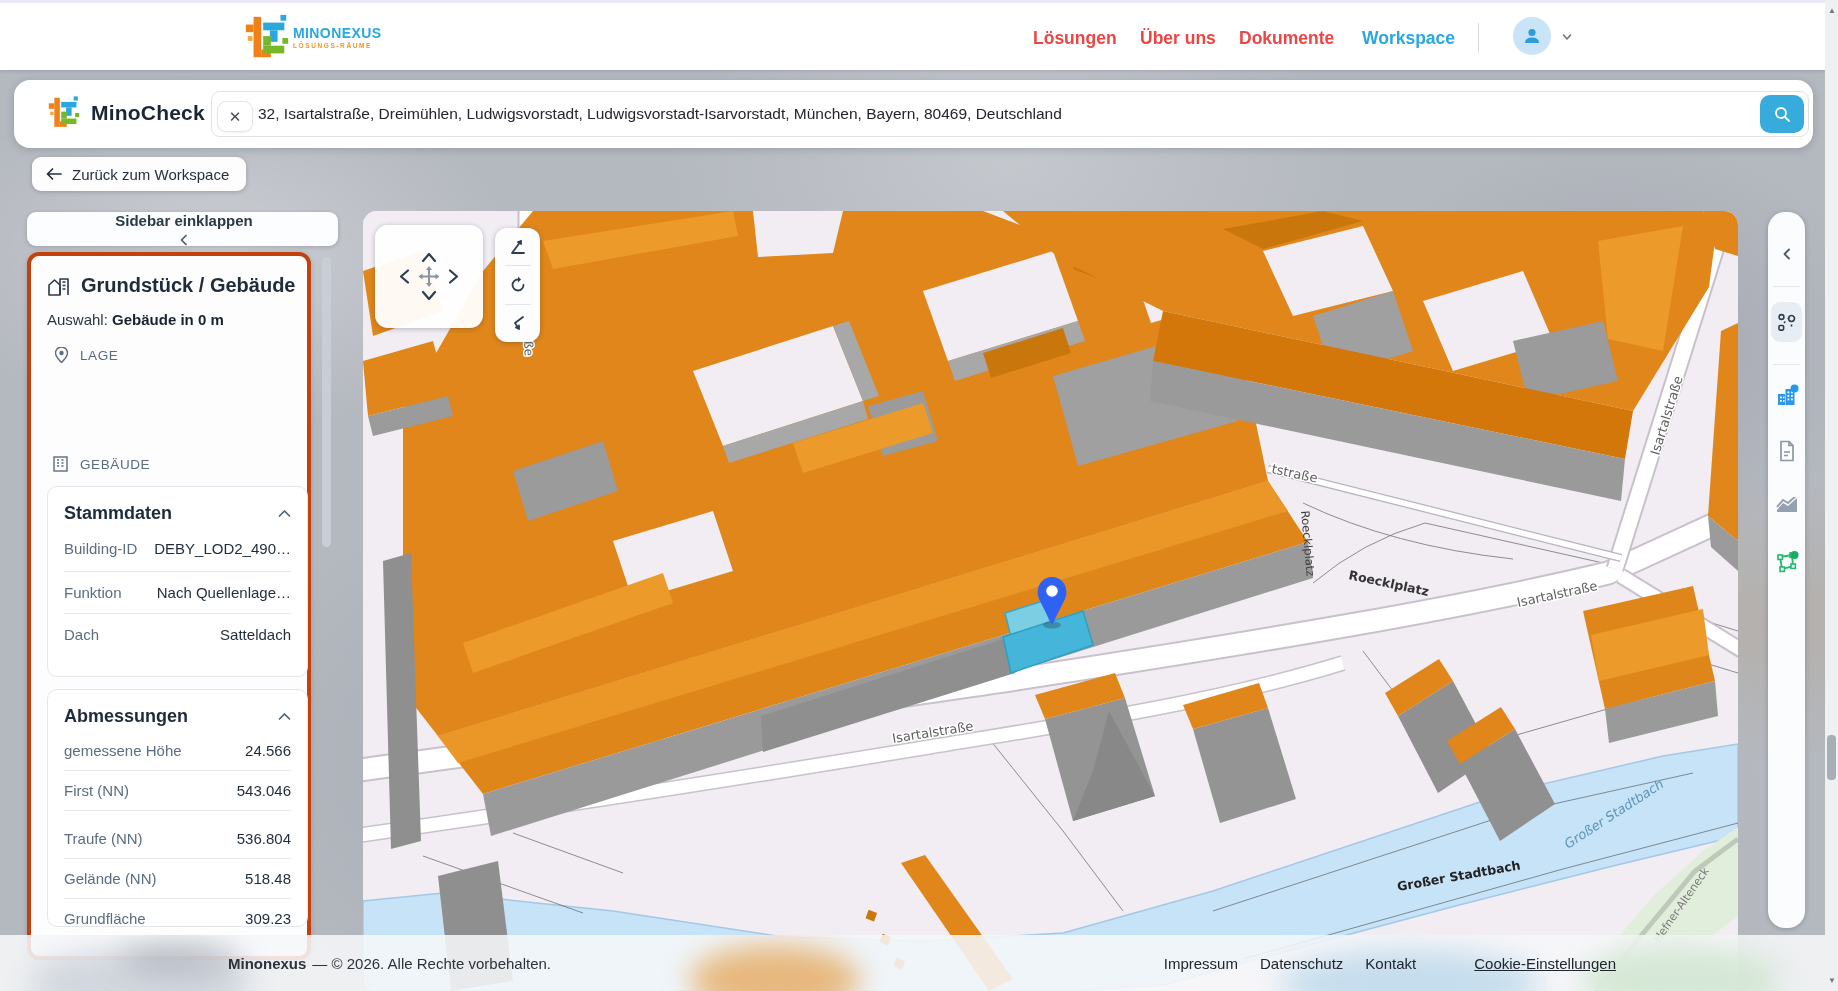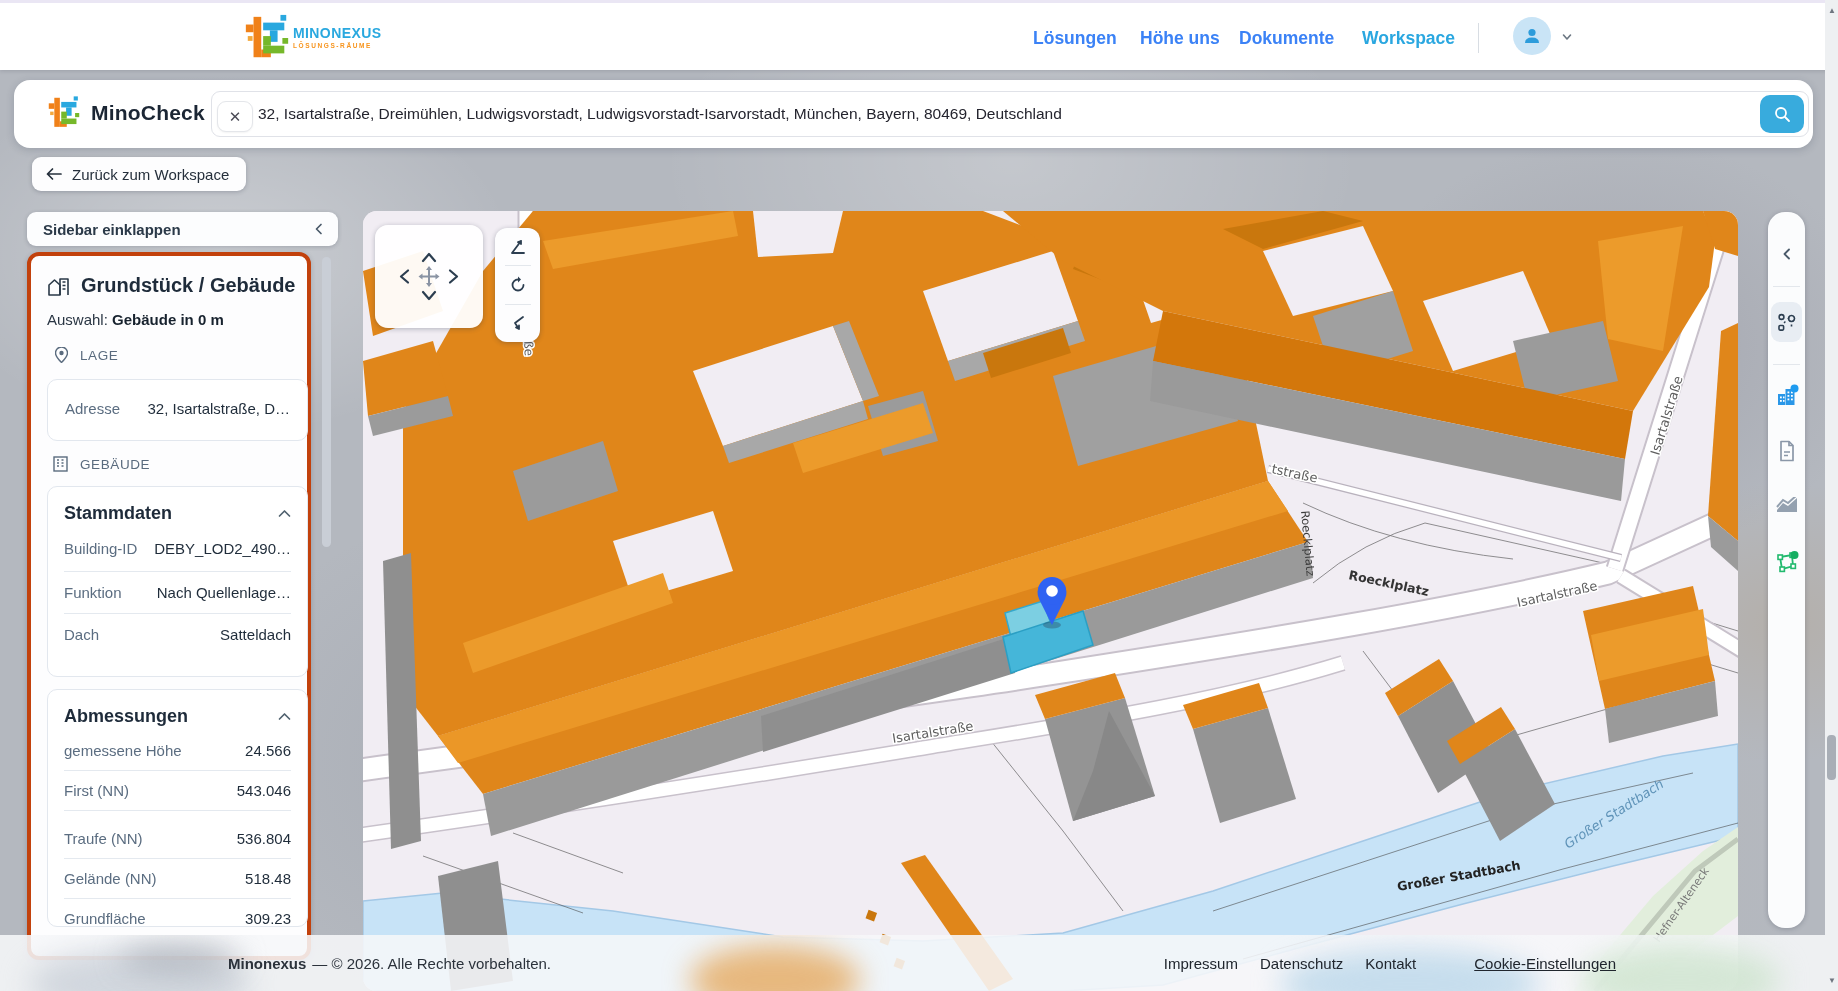--- a/index.html
+++ b/index.html
@@ -15,21 +15,21 @@
       radial-gradient(500px 300px at 55% 10%, rgba(255,255,255,.22), rgba(255,255,255,0) 70%),
       radial-gradient(380px 300px at 88% 30%, rgba(120,116,130,.25), rgba(120,116,130,0) 70%),
       radial-gradient(500px 380px at 30% 75%, rgba(125,130,142,.22), rgba(125,130,142,0) 70%),
       radial-gradient(600px 400px at 75% 85%, rgba(190,180,160,.28), rgba(190,180,160,0) 70%),
       radial-gradient(300px 220px at 45% 45%, rgba(255,255,255,.18), rgba(255,255,255,0) 70%),
       radial-gradient(260px 200px at 97% 60%, rgba(180,150,110,.25), rgba(180,150,110,0) 70%);
   }
 
   
   #header { position:absolute; left:0; top:0; width:1838px; height:70px; background:#ffffff; box-shadow:0 1px 4px rgba(20,20,40,.15); z-index:30; border-top:3px solid #eae6f4; }
-  .nav-link { position:absolute; top:0; height:70px; display:flex; align-items:center; font-size:17.5px; font-weight:700; color:#3b82f6; cursor:pointer; }
+  .nav-link { position:absolute; top:0; height:70px; display:flex; align-items:center; font-size:17.5px; font-weight:700; color:#ef4444; cursor:pointer; }
   .nav-link.active { color:#2aa7e0; }
   #nav-divider { position:absolute; left:1478px; top:20px; height:30px; width:1px; background:#d8dde3; }
   #avatar { position:absolute; left:1513px; top:14px; width:38px; height:38px; border-radius:50%; background:#c9e4f6; display:flex; align-items:center; justify-content:center; }
   #avatar-chevron { position:absolute; left:1560px; top:27px; }
 
   
   #brand { position:absolute; left:245px; top:10px; display:flex; align-items:flex-start; }
 
   
   #search-card { position:absolute; left:14px; top:80px; width:1799px; height:68px; background:#fff; border-radius:16px; box-shadow:0 2px 8px rgba(30,40,60,.18); z-index:20; }
@@ -37,21 +37,21 @@
   #minocheck-label { font-size:21px; font-weight:800; color:#1b2634; letter-spacing:.2px; }
   #search-field { position:absolute; left:197px; top:11px; width:1598px; height:46px; border:1px solid #e0e2e8; border-radius:9px; background:#fff; }
   #clear-btn { position:absolute; left:5px; top:9px; width:36px; height:31px; border:1px solid #e4e6ea; border-radius:9px; background:#fff; color:#4a4a55; font-size:15px; display:flex; align-items:center; justify-content:center; box-shadow:0 1px 2px rgba(0,0,0,.05); cursor:pointer; }
   #search-value { position:absolute; left:46px; top:0; height:44px; width:1480px; display:flex; align-items:center; font-size:15.5px; color:#24242e; white-space:nowrap; overflow:hidden; }
   #search-btn { position:absolute; right:4px; top:3px; width:44px; height:38px; background:#38abdd; border-radius:10px; display:flex; align-items:center; justify-content:center; cursor:pointer; }
 
   
   #back-btn { position:absolute; left:32px; top:157px; width:214px; height:34px; background:#fdfdfe; border-radius:9px; box-shadow:0 1px 4px rgba(30,40,60,.25); display:flex; align-items:center; gap:10px; padding-left:14px; font-size:15px; color:#26303c; z-index:10; cursor:pointer; }
 
   
-  #sidebar-bar { position:absolute; left:27px; top:212px; width:311px; height:34px; background:#fcfdfe; border-radius:9px; box-shadow:0 1px 4px rgba(30,40,60,.22); display:flex; align-items:center; justify-content:space-between; padding:0 13px 0 16px; z-index:10; }
+  #sidebar-bar { position:absolute; left:27px; top:212px; width:311px; height:34px; background:#fcfdfe; border-radius:9px; box-shadow:0 1px 4px rgba(30,40,60,.22); display:flex; align-items:center; justify-content:space-between; padding:0 13px 0 16px; z-index:10;flex-direction:column; }
   #sidebar-bar .t { font-size:15px; font-weight:700; color:#2a3948; }
   #sidebar-card { position:absolute; left:27px; top:252px; width:284px; height:708px; background:#fdfdfe; border-radius:12px; border:4px solid #c2410c; box-shadow:0 1px 5px rgba(30,40,60,.20); z-index:10; }
   #sidebar-scroll { position:absolute; left:322px; top:257px; width:9px; height:290px; background:#c9ced6; border-radius:5px; z-index:10; }
   .sb-title-row { position:absolute; left:17px; top:18px; display:flex; align-items:center; gap:11px; }
   .sb-title { font-size:20px; font-weight:800; color:#1e2b3a; }
   .sb-sel { position:absolute; left:16px; top:55px; font-size:15px; color:#2a3644; }
   .sb-sel b { color:#17222e; }
   .sb-sec { position:absolute; display:flex; align-items:center; gap:12px; color:#5a6b7e; }
   .sb-sec .sec-label { font-size:13.5px; letter-spacing:.6px; color:#5a6b7e; }
   .box { position:absolute; left:16px; width:261px; border:1px solid #e2e7ee; border-radius:10px; background:#fff; }
@@ -353,21 +353,21 @@
         <rect x="18" y="34" width="22" height="8" fill="#76b82a"></rect>
         <rect x="18" y="24" width="8" height="10" fill="#76b82a"></rect>
         <rect x="38" y="26" width="6" height="6" fill="#76b82a"></rect>
       </svg>
       <div style="margin-left:4px; margin-top:12px;">
         <div style="font-size:14px; font-weight:800; color:#29a8df; letter-spacing:.4px;">MINONEXUS</div>
         <div style="font-size:6.5px; font-weight:700; color:#f7941d; letter-spacing:1.6px; margin-top:1px;">LÖSUNGS-RÄUME</div>
       </div>
     </div>
     <div class="nav-link" style="left:1033px;">Lösungen</div>
-    <div class="nav-link" style="left:1140px;">Höhe uns</div>
+    <div class="nav-link" style="left:1140px;">Über uns</div>
     <div class="nav-link" style="left:1239px;">Dokumente</div>
     <div class="nav-link active" style="left:1362px;">Workspace</div>
     <div id="nav-divider"></div>
     <div id="avatar">
       <svg width="20" height="20" viewBox="0 0 20 20">
         <circle cx="10" cy="6.5" r="3.6" fill="#2d9cdb"></circle>
         <path d="M3,17 Q3,11.5 10,11.5 Q17,11.5 17,17 Z" fill="#2d9cdb"></path>
       </svg>
     </div>
     <div id="avatar-chevron">
@@ -432,26 +432,20 @@
     <div class="sb-sel"><span>Auswahl:</span> <b>Gebäude in 0 m</b></div>
 
     <div class="sb-sec" style="left:24px; top:91px;">
       <svg width="13" height="16" viewBox="0 0 13 16">
         <path d="M6.5,15.5 C6.5,15.5 12.5,9.5 12.5,6 A6,6 0 1 0 0.5,6 C0.5,9.5 6.5,15.5 6.5,15.5 Z" fill="none" stroke="#5a6b7e" stroke-width="1.4"></path>
         <circle cx="6.5" cy="6" r="2.2" fill="#5a6b7e"></circle>
       </svg>
       <span class="sec-label">LAGE</span>
     </div>
 
-    <div class="box" style="top:123px; height:62px;">
-      <div class="row" style="padding:20px 17px 0 17px;">
-        <span class="lbl">Adresse</span>
-        <span class="val">32, Isartalstraße, D…</span>
-      </div>
-    </div>
 
     <div class="sb-sec" style="left:22px; top:200px;">
       <svg width="15" height="16" viewBox="0 0 15 16" fill="none" stroke="#5a6b7e" stroke-width="1.4">
         <rect x="1" y="1" width="13" height="14"></rect>
         <path d="M4,4 L6,4 M8.5,4 L10.5,4 M4,7 L6,7 M8.5,7 L10.5,7 M4,10 L6,10 M8.5,10 L10.5,10"></path>
       </svg>
       <span class="sec-label">GEBÄUDE</span>
     </div>
 
     <div class="box" style="top:230px; height:191px; padding:16px;">

